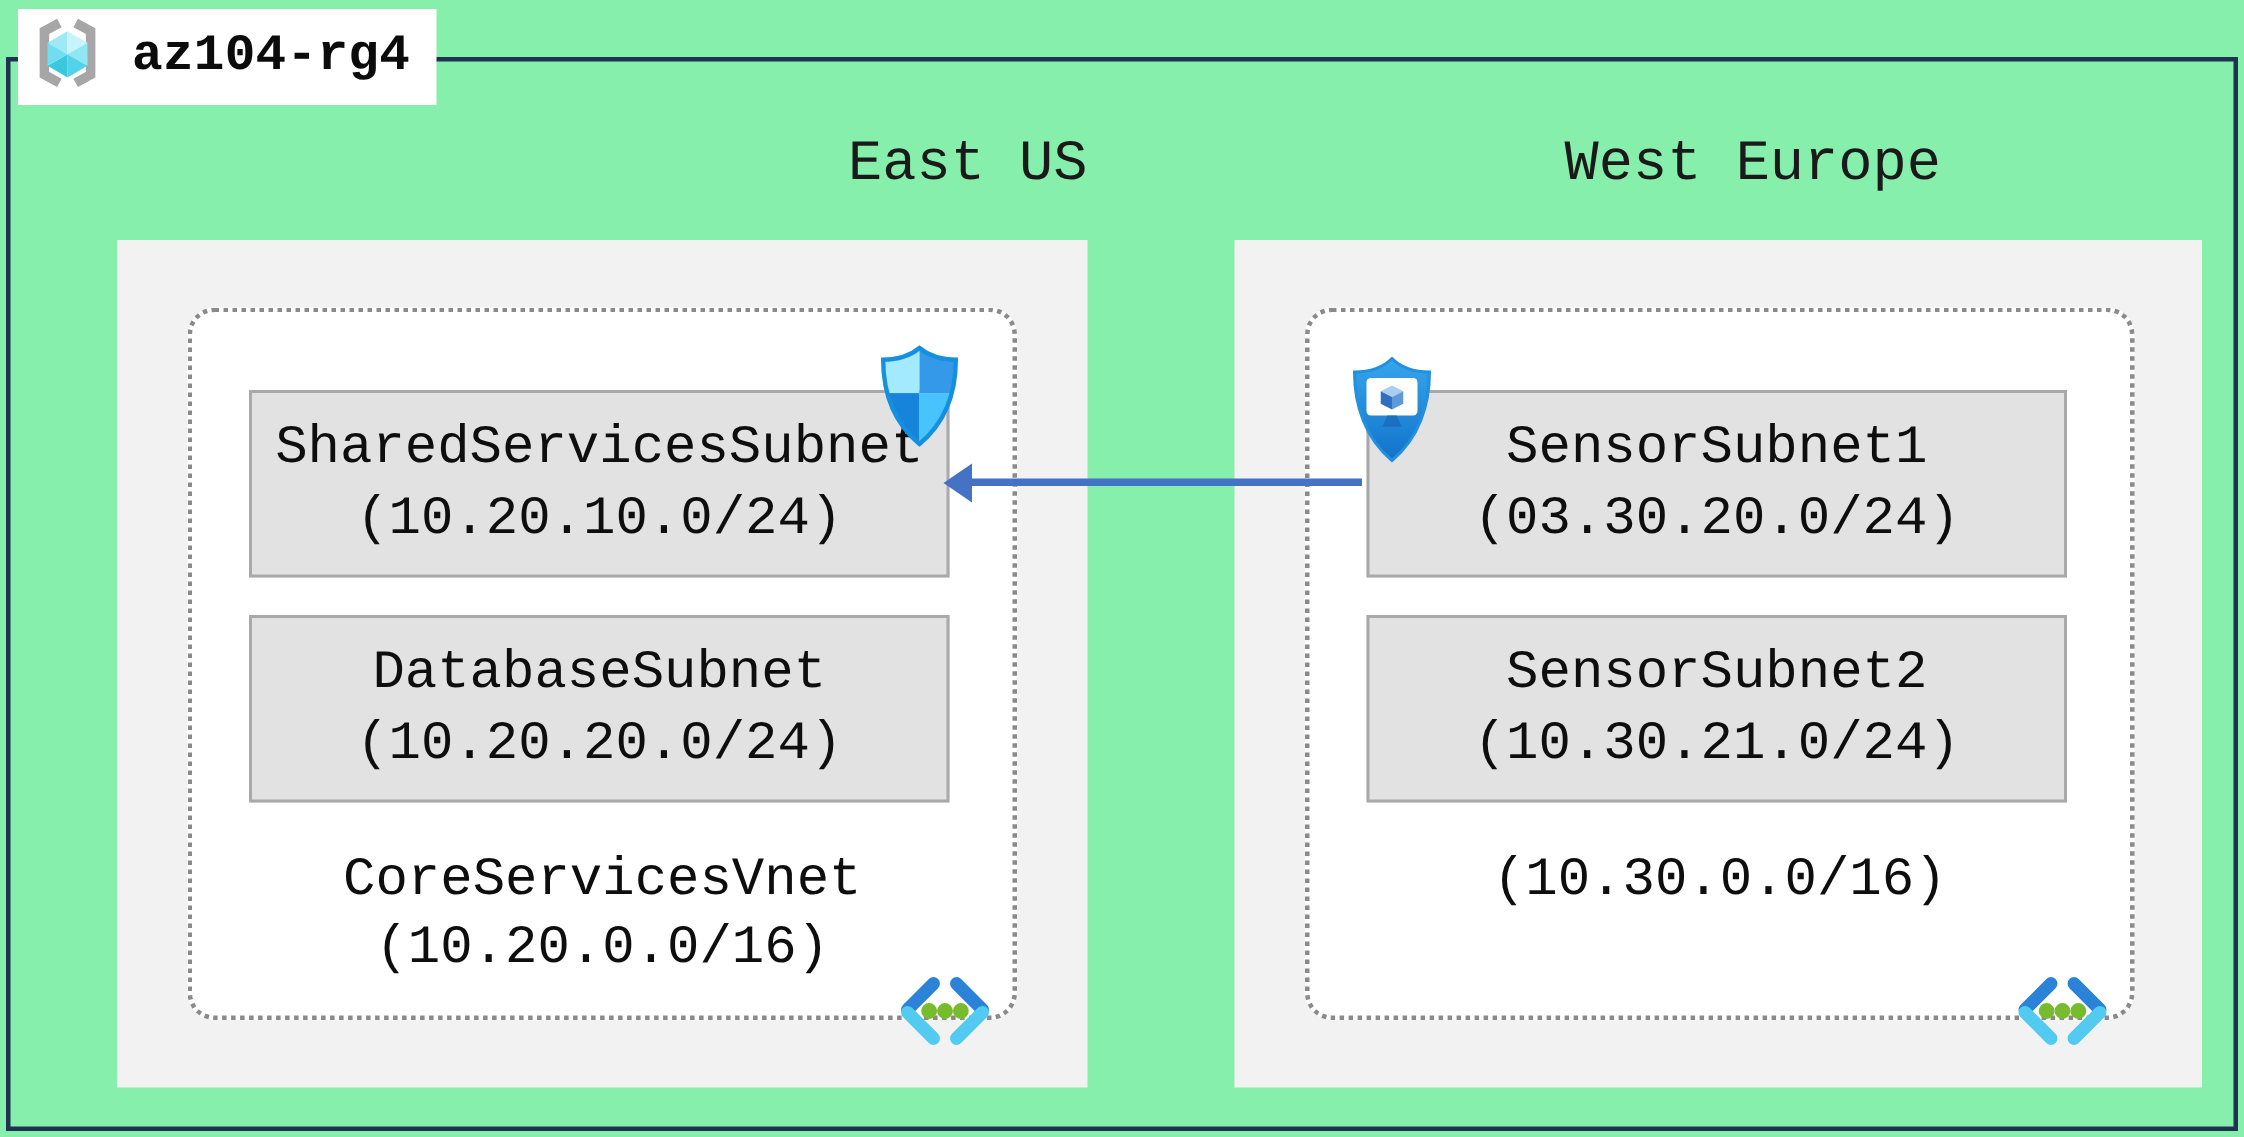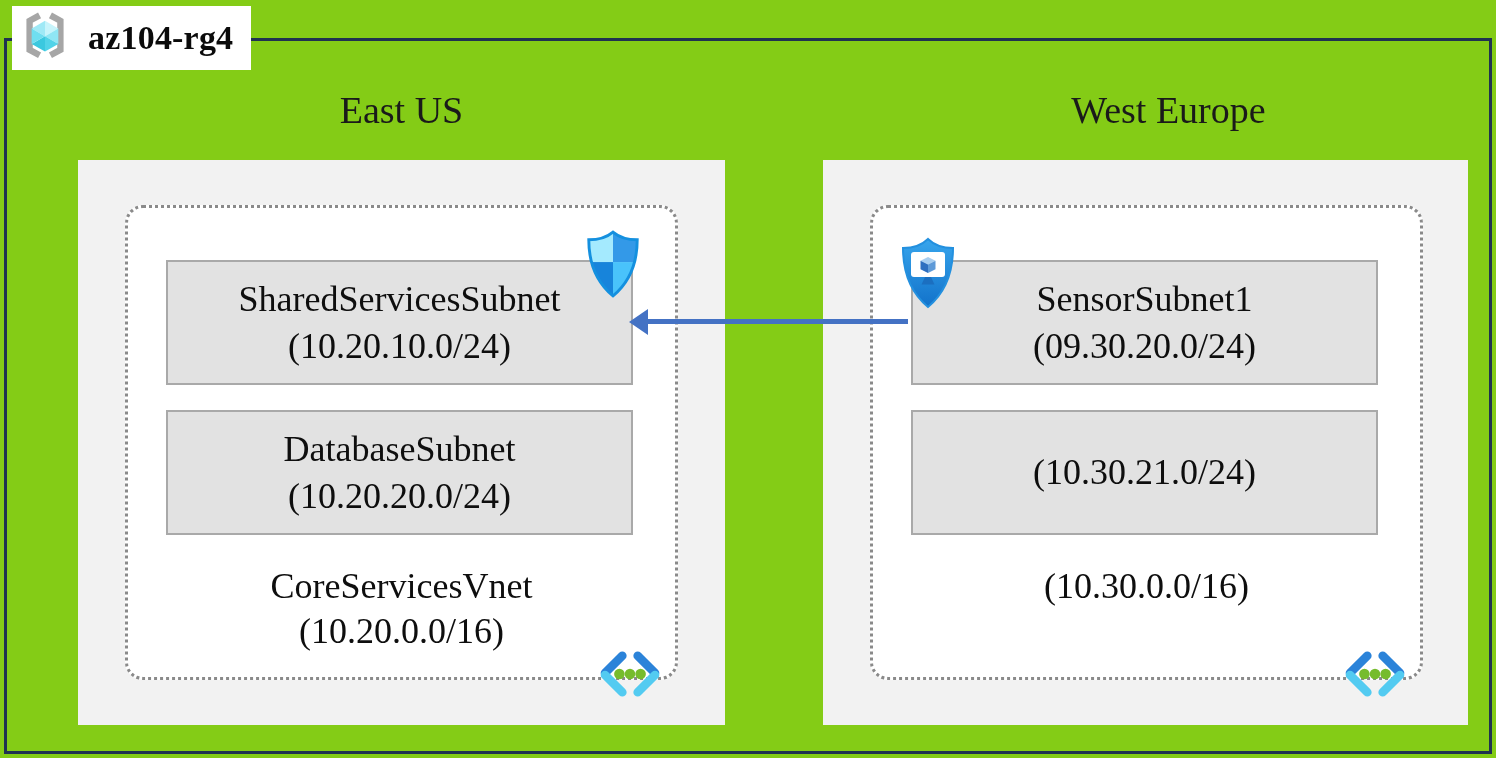--- a/index.html
+++ b/index.html
@@ -1,20 +1,20 @@
 <!DOCTYPE html>
 <html><head>
 <meta charset="utf-8">
 <style>
   html,body{margin:0;padding:0;background:#fff;}
   .canvas{
     position:relative;
     width:1496px;height:758px;
-    background:#84cc16;
-    font-family:Liberation Serif, serif;
+    background:#86efac;
+    font-family:Liberation Mono, monospace;
     color:#111;
     overflow:hidden;
   }
   *,*:before,*:after{box-sizing:border-box;}
 
   .outer-frame{
     position:absolute;left:4px;top:38px;width:1488px;height:716px;
     border:3px solid #1F3250;
   }
   .rg-label{
@@ -95,21 +95,21 @@
       <polygon points="32,13 17.3,21.5 32,30" fill="#9FE9F6"></polygon>
       <polygon points="32,13 46.7,21.5 32,30" fill="#C7F4FB"></polygon>
       <polygon points="46.7,21.5 46.7,38.5 32,30" fill="#8FE6F4"></polygon>
       <polygon points="46.7,38.5 32,47 32,30" fill="#52D3E8"></polygon>
       <polygon points="32,47 17.3,38.5 32,30" fill="#3BC8DF"></polygon>
       <polygon points="17.3,38.5 17.3,21.5 32,30" fill="#6FDEF0"></polygon>
     </svg>
     <span class="rg-title">az104-rg4</span>
   </div>
 
-  <div class="region-label" style="left:78px;width:647px;">East US</div>
+  <div class="region-label" style="left:78px;width:647px;text-align:right;">East US</div>
   <div class="region-label" style="left:846px;width:645px;">West Europe</div>
 
   <div class="region-box" style="left:78px;width:647px;"></div>
 
   <div class="region-box" style="left:823px;width:645px;"></div>
 
   <div class="vnet-box" style="left:125px;">
     <div class="subnet subnet-1">
       <div>SharedServicesSubnet</div>
       <div>(10.20.10.0/24)</div>
@@ -129,23 +129,24 @@
       <line x1="59" y1="27" x2="41" y2="45" stroke="#53CBF1" stroke-width="9" stroke-linecap="round"></line>
       <circle cx="22" cy="26" r="5.5" fill="#76BC2D"></circle>
       <circle cx="33" cy="26" r="5.5" fill="#76BC2D"></circle>
       <circle cx="44" cy="26" r="5.5" fill="#76BC2D"></circle>
     </svg>
   </div>
 
   <div class="vnet-box" style="left:870px;">
     <div class="subnet subnet-1">
       <div>SensorSubnet1</div>
-      <div>(09.30.20.0/24)</div>
+      <div>(03.30.20.0/24)</div>
     </div>
     <div class="subnet subnet-2">
+      <div>SensorSubnet2</div>
       <div>(10.30.21.0/24)</div>
     </div>
     <div class="vnet-name">
       <div>(10.30.0.0/16)</div>
     </div>
     <svg class="vnet-icon" viewBox="0 0 66 52">
       <line x1="25" y1="7" x2="7" y2="25" stroke="#2B83D9" stroke-width="9" stroke-linecap="round"></line>
       <line x1="7" y1="27" x2="25" y2="45" stroke="#53CBF1" stroke-width="9" stroke-linecap="round"></line>
       <line x1="41" y1="7" x2="59" y2="25" stroke="#2B83D9" stroke-width="9" stroke-linecap="round"></line>
       <line x1="59" y1="27" x2="41" y2="45" stroke="#53CBF1" stroke-width="9" stroke-linecap="round"></line>

